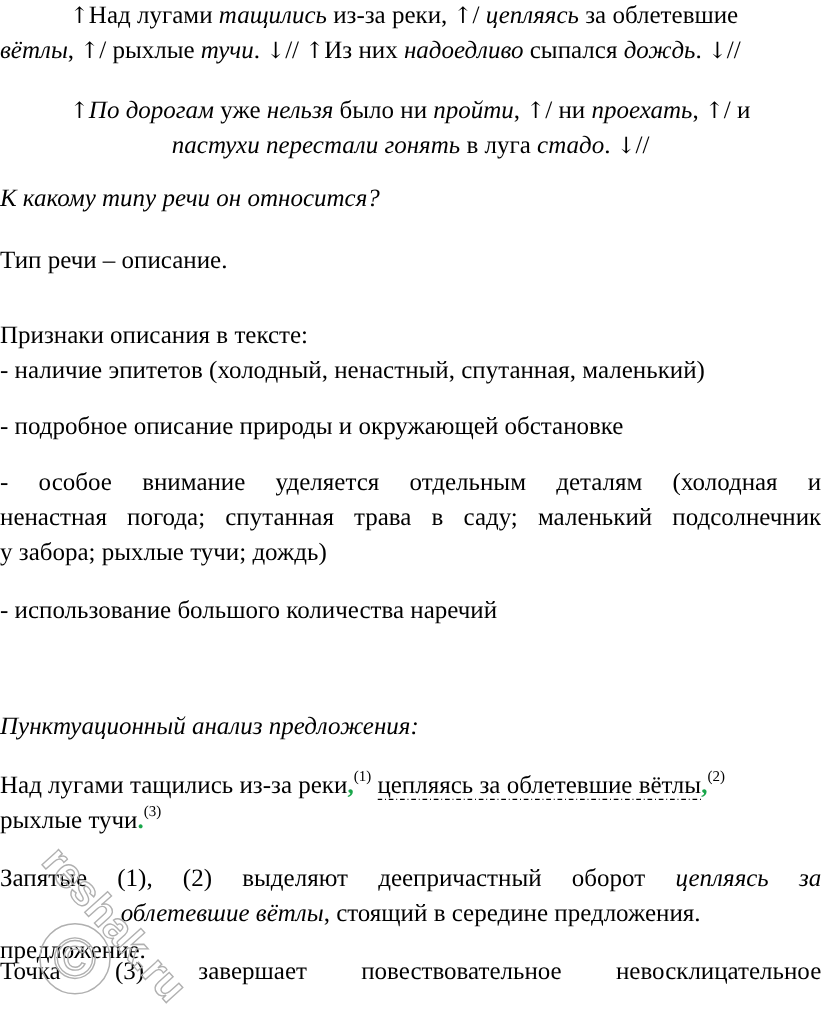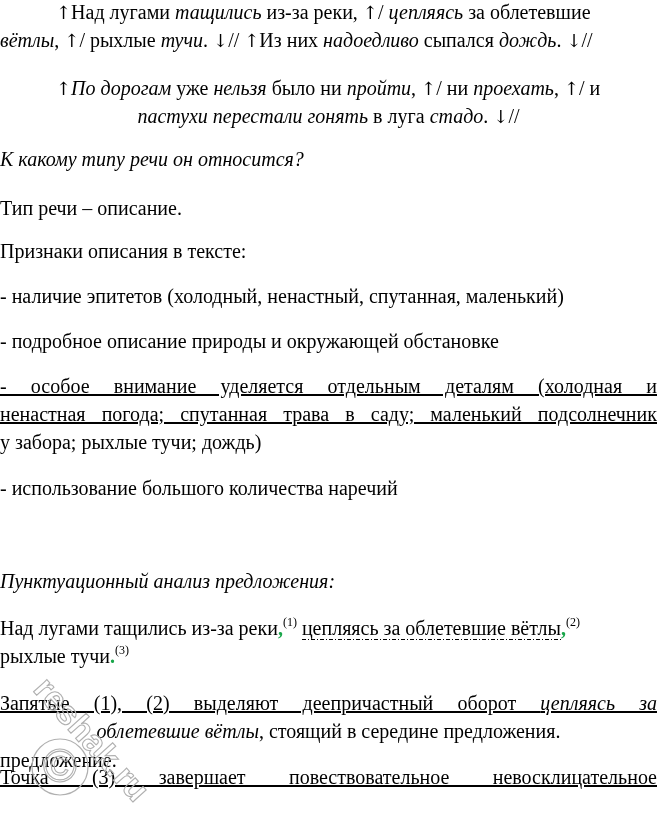--- a/index.html
+++ b/index.html
@@ -27,21 +27,20 @@
       left: 0;
       width: 657px;
       white-space: nowrap;
       line-height: 24px;
     }
     .indent { padding-left: 56px; box-sizing: border-box; }
     .justify {
       text-align: justify;
       text-align-last: justify;
       white-space: normal;
-      text-decoration: underline;
     }
     .ital { font-style: italic; }
     .arrow { font-family: "DejaVu Serif", serif; font-size: 18px; }
     .green { color: #19a64a; font-weight: bold; }
     sup { font-size: 12px; vertical-align: 9px; line-height: 0; }
     .dashdot {
       background-image: linear-gradient(to right, #000 0 4px, transparent 4px 6px, #000 6px 7px, transparent 7px 9px);
       background-size: 9px 1px;
       background-repeat: repeat-x;
       background-position: 0 100%;
@@ -64,21 +63,21 @@
   <div class="line indent" style="top:0px;"><span class="arrow">↑</span><span>Над лугами </span><span class="ital">тащились</span><span> из-за реки, </span><span class="arrow">↑</span><span>/ </span><span class="ital">цепляясь</span><span> за облетевшие</span></div>
   <div class="line" style="top:28px;"><span class="ital">вётлы</span><span>, </span><span class="arrow">↑</span><span>/ рыхлые </span><span class="ital">тучи</span><span>. </span><span class="arrow">↓</span><span>// </span><span class="arrow">↑</span><span>Из них </span><span class="ital">надоедливо</span><span> сыпался </span><span class="ital">дождь</span><span>. </span><span class="arrow">↓</span><span>//</span></div>
 
   <div class="line indent" style="top:76px;"><span class="arrow">↑</span><span class="ital">По дорогам</span><span> уже </span><span class="ital">нельзя</span><span> было ни </span><span class="ital">пройти</span><span>, </span><span class="arrow">↑</span><span>/ ни </span><span class="ital">проехать</span><span>, </span><span class="arrow">↑</span><span>/ и</span></div>
   <div class="line" style="top:104px;text-align:center;"><span class="ital">пастухи перестали гонять</span><span> в луга </span><span class="ital">стадо</span><span>. </span><span class="arrow">↓</span><span>//</span></div>
 
   <div class="line ital" style="top:147px;">К какому типу речи он относится?</div>
 
   <div class="line" style="top:196px;">Тип речи – описание.</div>
 
-  <div class="line" style="top:239px;">Признаки описания в тексте:</div>
+  <div class="line" style="top:256px;">Признаки описания в тексте:</div>
 
   <div class="line" style="top:284px;">- наличие эпитетов (холодный, ненастный, спутанная, маленький)</div>
   <div class="line" style="top:329px;">- подробное описание природы и окружающей обстановке</div>
   <div class="line justify" style="top:374px;">- особое внимание уделяется отдельным деталям (холодная и</div>
   <div class="line justify" style="top:402px;">ненастная погода; спутанная трава в саду; маленький подсолнечник</div>
   <div class="line" style="top:430px;">у забора; рыхлые тучи; дождь)</div>
   <div class="line" style="top:476px;">- использование большого количества наречий</div>
 
   <div class="line ital" style="top:569px;">Пунктуационный анализ предложения:</div>
 

